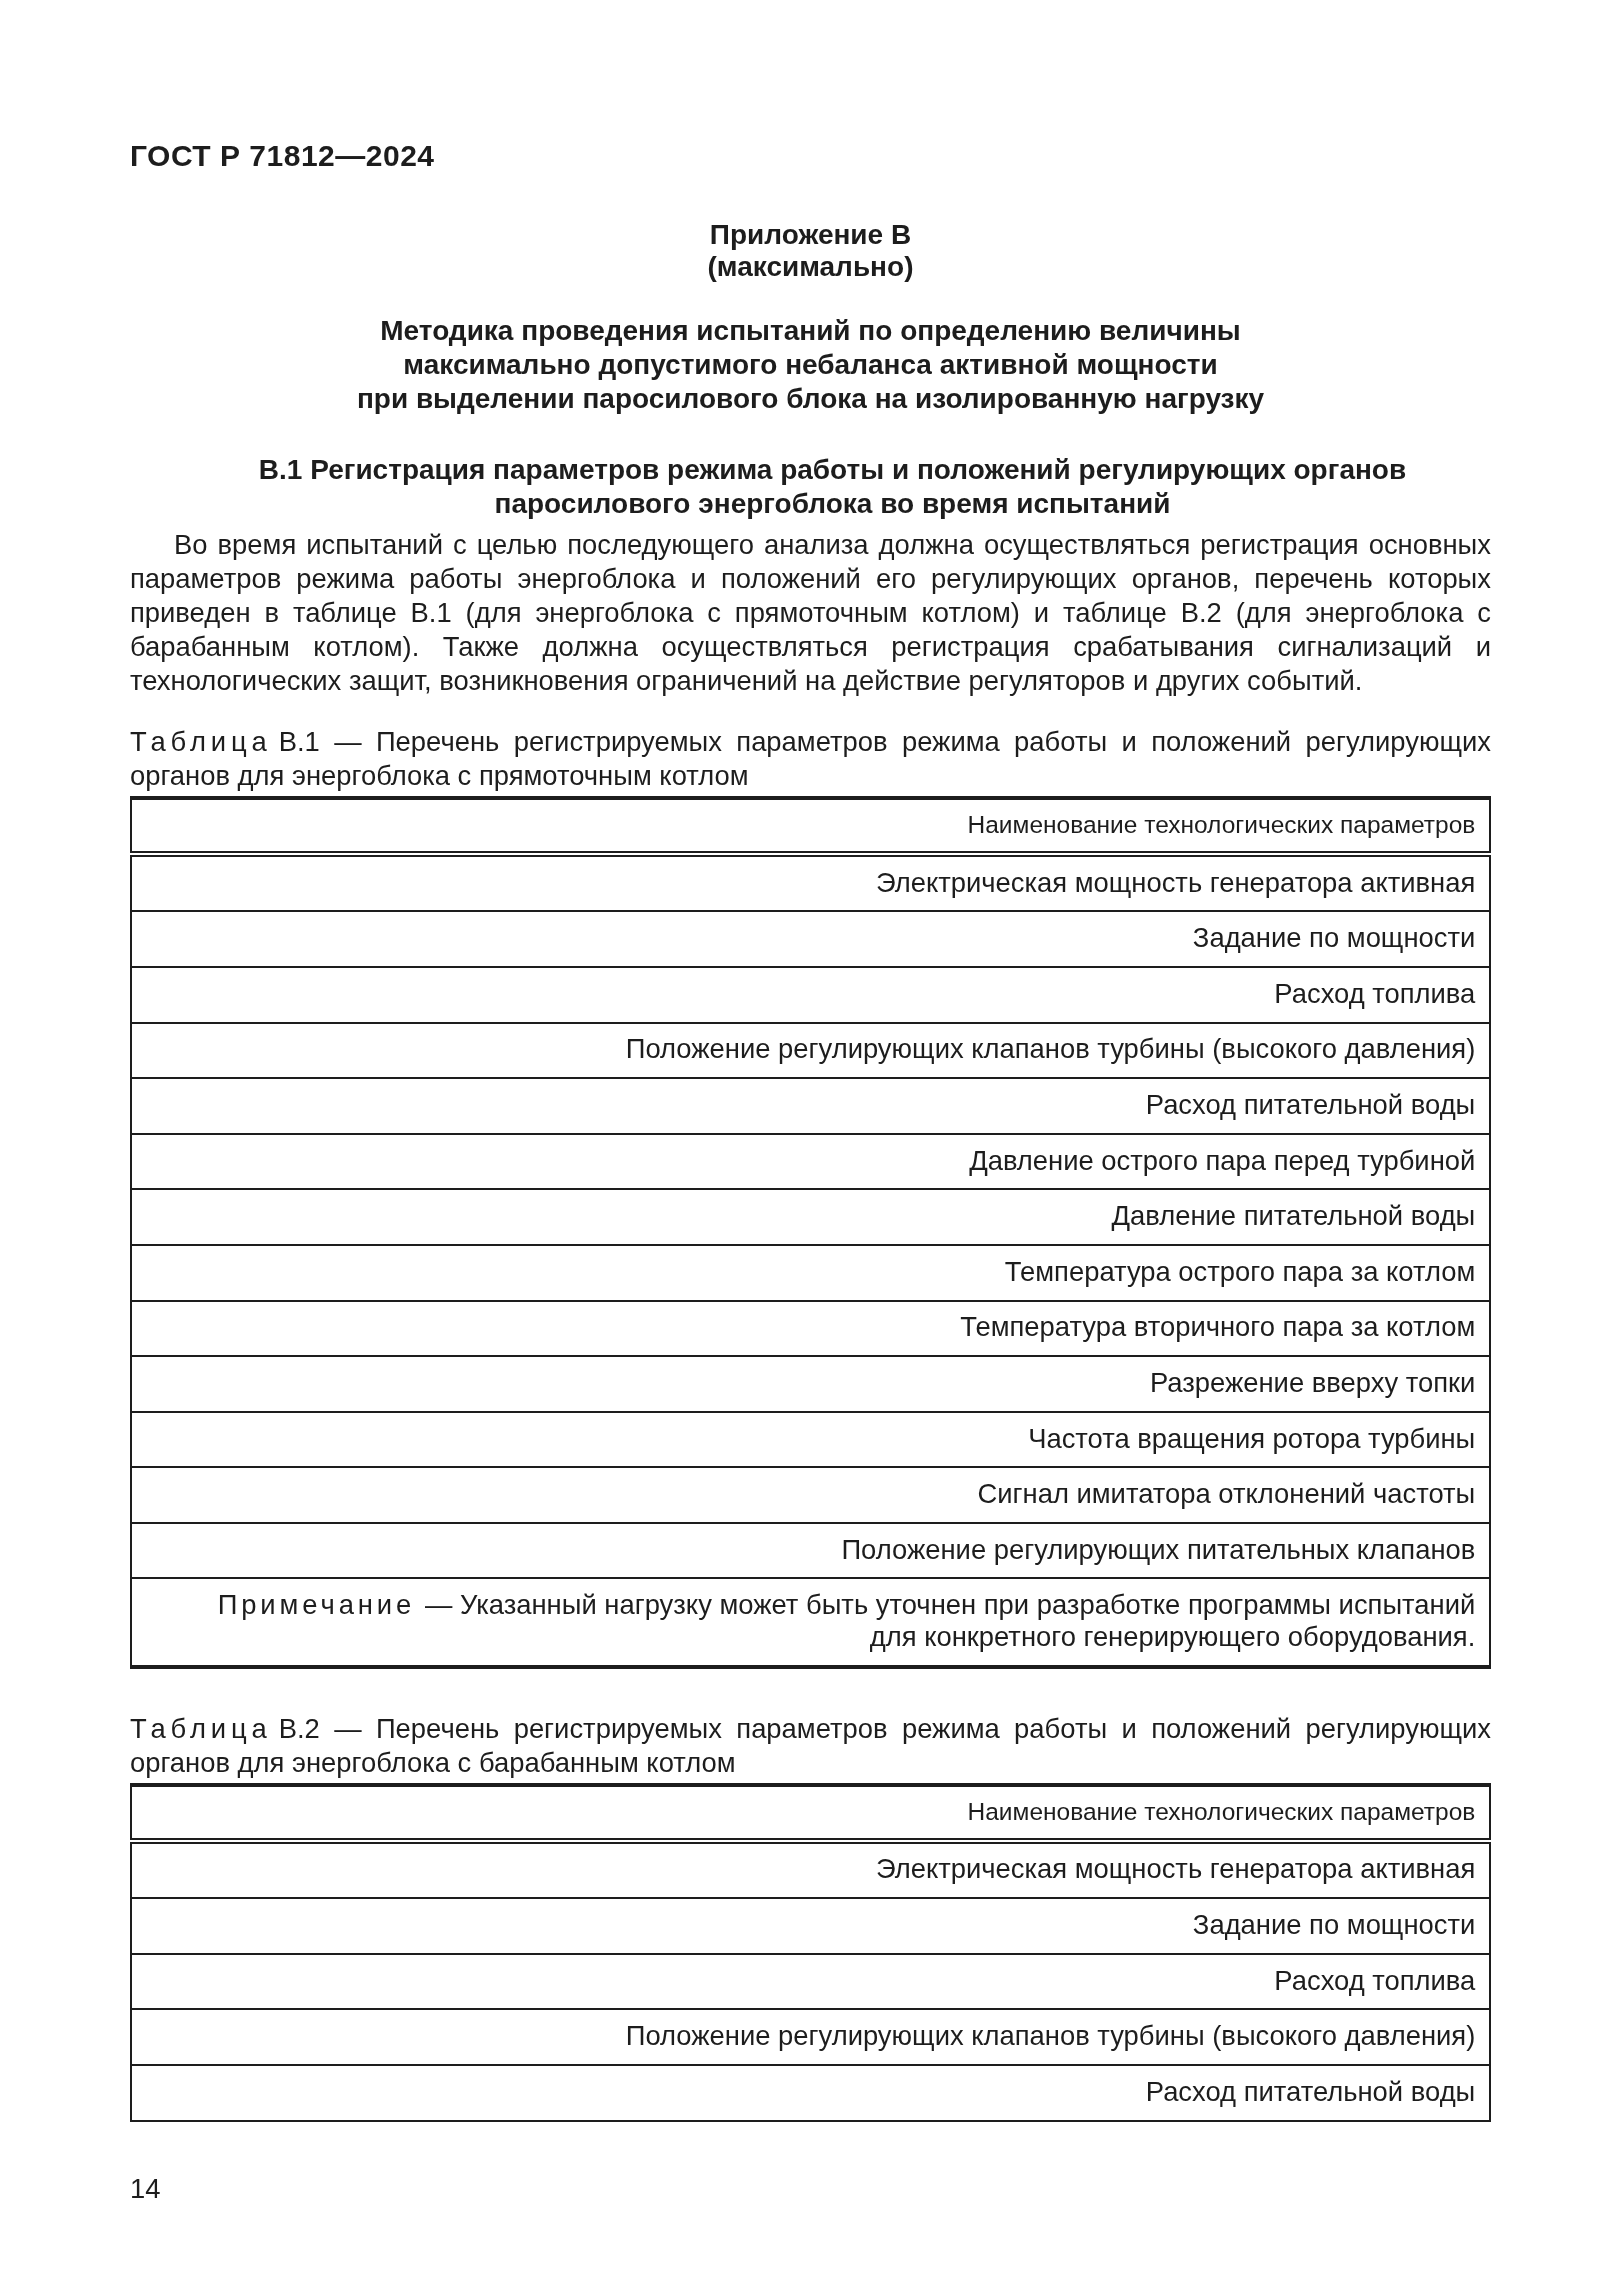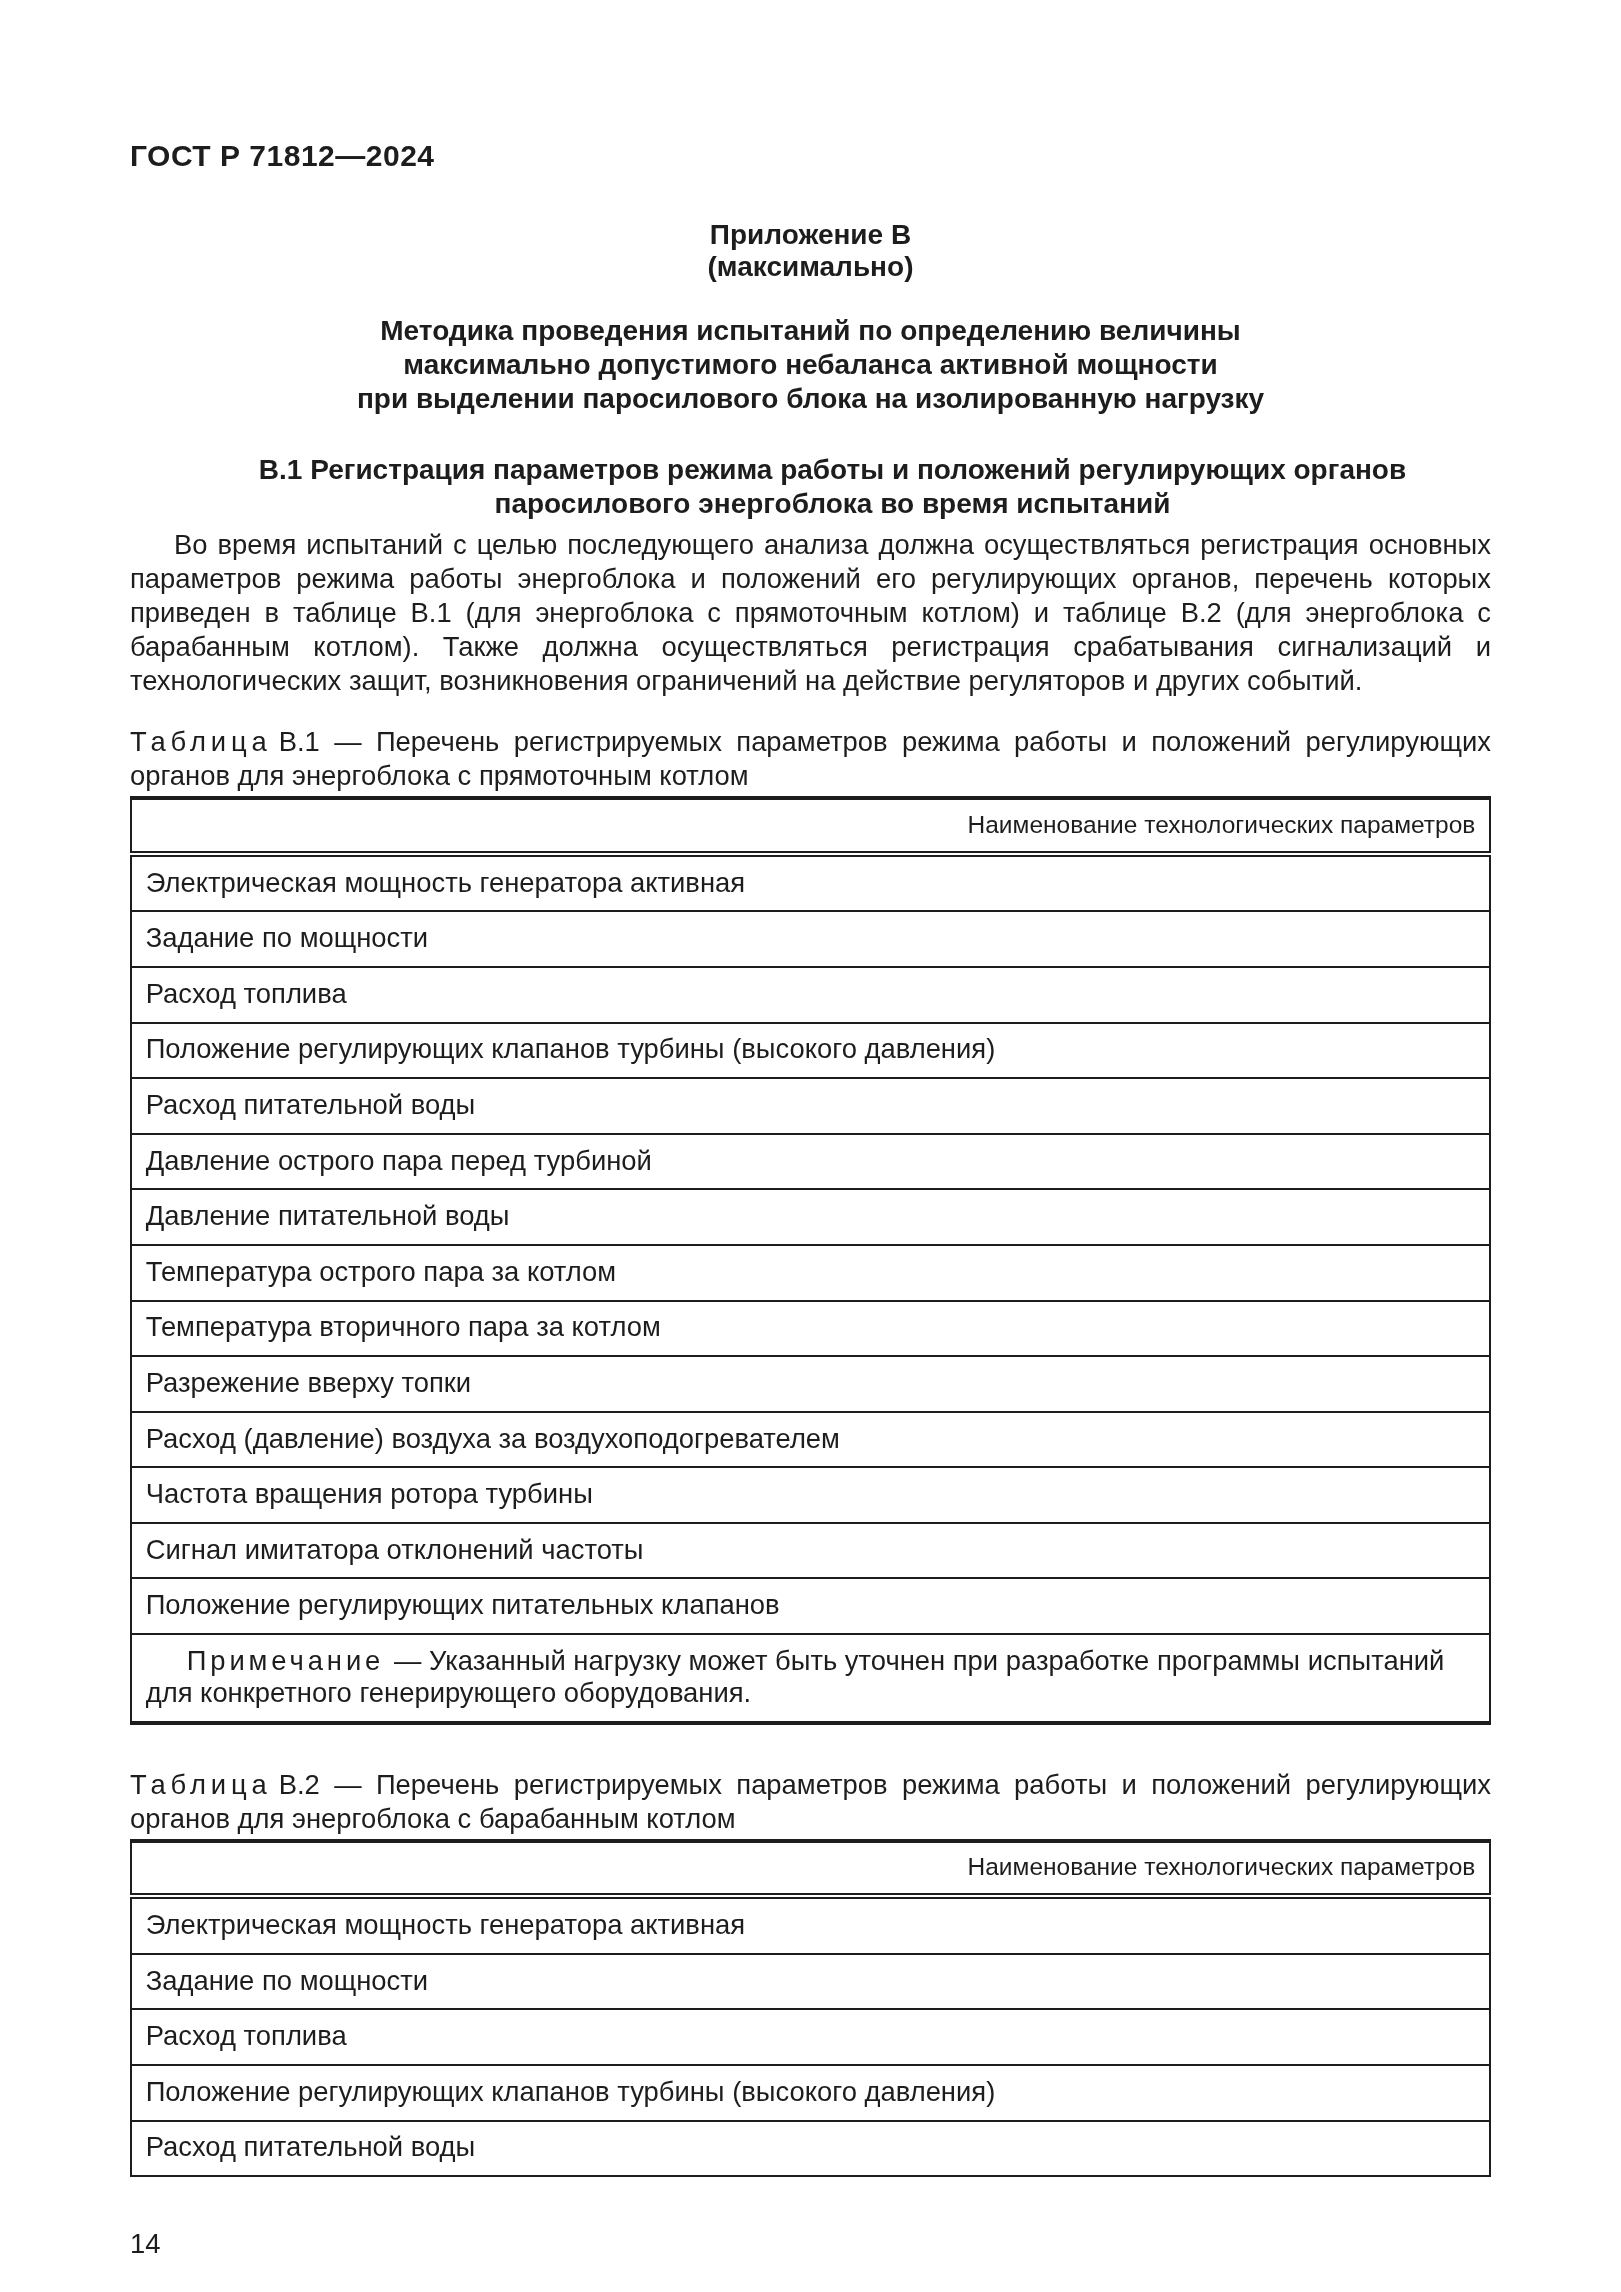--- a/index.html
+++ b/index.html
@@ -78,21 +78,21 @@
   table.gost-table.running { border-bottom: 2.9px solid #1d1d1d; }
   table.gost-table th {
     font-size: 24.5px;
     font-weight: normal;
     text-align: right;
     padding: 10.8px 13.7px 11.8px 13.7px;
     border-bottom: 6.9px double #1d1d1d;
   }
   table.gost-table td {
     font-size: 27.4px;
-    text-align: left;
+    text-align: right;
     padding: 9.8px 13.7px 11.8px 13.7px;
     border-top: 2.9px solid #1d1d1d;
     margin-top: 23px;
   }
   table.gost-table tbody tr:first-child td {
     border-top: none;
   }
   td.note-cell {
     font-size: 26.5px;
     line-height: 32px;
@@ -166,23 +166,20 @@
           <td>Давление питательной воды</td>
         </tr>
       <tr>
           <td>Температура острого пара за котлом</td>
         </tr>
       <tr>
           <td>Температура вторичного пара за котлом</td>
         </tr>
       <tr>
           <td>Разрежение вверху топки</td>
-        </tr>
-      <tr>
-          <td>Расход (давление) воздуха за воздухоподогревателем</td>
         </tr>
       <tr>
           <td>Частота вращения ротора турбины</td>
         </tr>
       <tr>
           <td>Сигнал имитатора отклонений частоты</td>
         </tr>
       <tr>
           <td>Положение регулирующих питательных клапанов</td>
         </tr>

